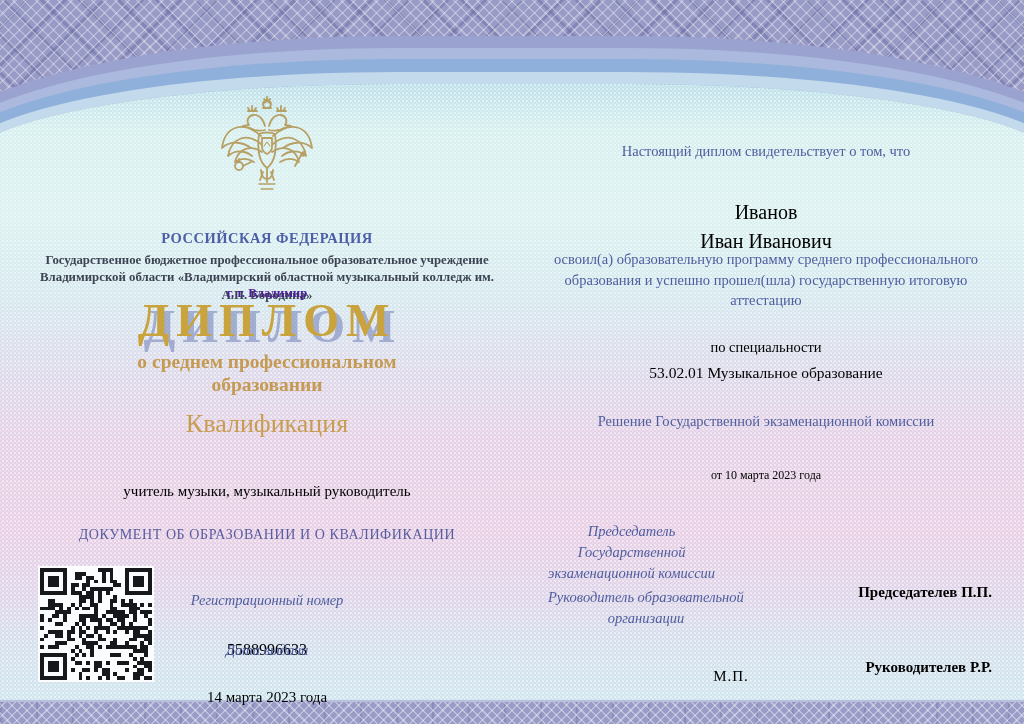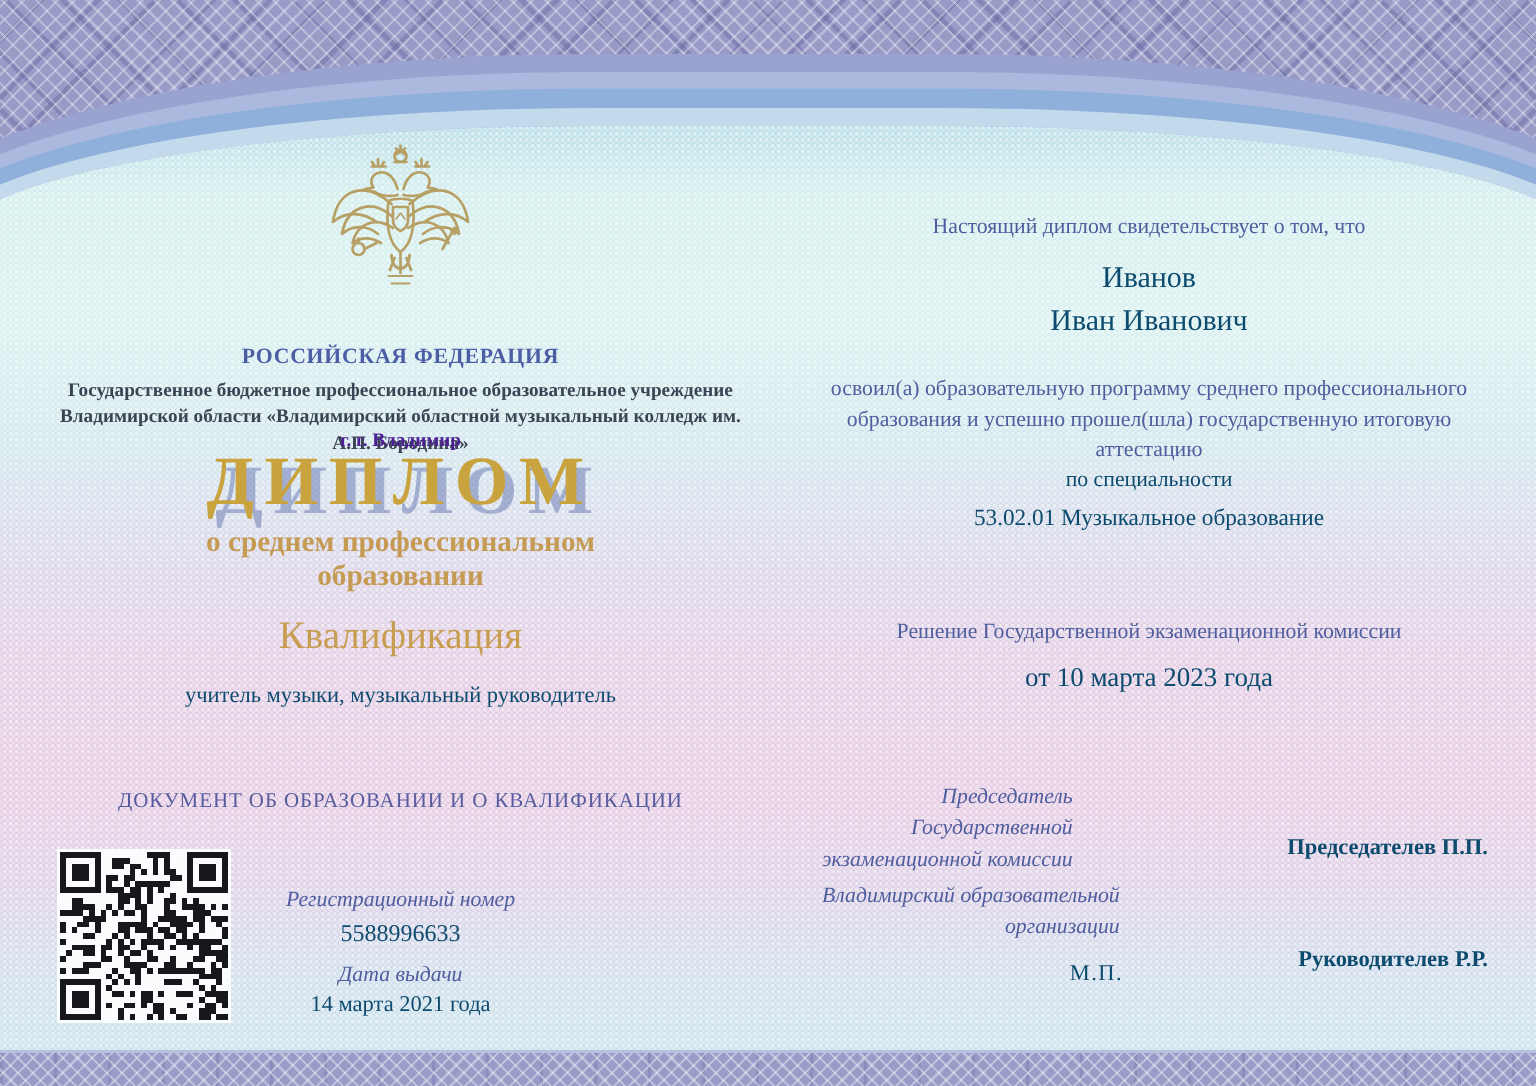--- a/index.html
+++ b/index.html
@@ -38,21 +38,21 @@
       repeating-linear-gradient(45deg, rgba(255,255,255,.35) 0 1.5px, transparent 1.5px 7px),
       repeating-linear-gradient(-45deg, rgba(255,255,255,.35) 0 1.5px, transparent 1.5px 7px),
       repeating-linear-gradient(90deg, rgba(110,113,165,.35) 0 2px, transparent 2px 36px);
     border-top:2px solid #b9c0de;
   }
   .col{position:absolute;top:0;height:651px;z-index:10;}
   .left-col{left:28px;width:478px;}
   .right-col{left:540px;width:452px;}
   .abs{position:absolute;left:0;right:0;text-align:center;}
   .blue{color:#4e5d9e;}
-  .dark{color:#0c4a6e;}
+  .dark{color:#000000;margin-top:27px;}
   .ital{font-style:italic;}
 
   .emblem{position:absolute;top:94px;left:50%;transform:translateX(-50%);}
   .country{top:230px;font-size:14.5px;letter-spacing:.5px;color:#4c5ea6;font-weight:600;}
   .institution{top:252px;font-size:12.8px;line-height:1.35;font-weight:600;color:#3c4453;}
   .city{top:286px;font-size:12.8px;font-weight:600;color:#4c1d95;}
   .doc-title{
     top:294px;font-size:46px;font-weight:bold;letter-spacing:7px;color:#c9a33d;
     text-shadow:6px 6px 0 rgba(100,115,175,.50);
   }
@@ -66,22 +66,22 @@
   .date-label{top:642px;font-size:14.5px;}
   .date-value{top:662px;font-size:15px;}
 
   .intro{top:143px;font-size:14.5px;}
   .surname{top:174px;font-size:20px;}
   .fullname{top:203px;font-size:20px;}
   .body-text{top:249px;font-size:14.5px;line-height:1.42;padding:0 4px;}
   .spec-label{top:312px;font-size:14.5px;}
   .spec-value{top:337px;font-size:15.5px;}
   .decision{top:413px;font-size:14.5px;}
-  .dec-date{top:441px;font-size:18px;}
-  .sig-label{position:absolute;left:8px;text-align:right;font-size:14.5px;line-height:1.45;white-space:pre-line;}
+  .dec-date{top:441px;font-size:12px;}
+  .sig-label{position:absolute;left:8px;text-align:center;font-size:14.5px;line-height:1.45;white-space:pre-line;}
   .sig1-label{top:521px;}
   .sig2-label{top:587px;}
   .sig-name{position:absolute;right:0;text-align:right;font-size:15px;font-weight:600;}
   .sig1-name{top:557px;}
   .sig2-name{top:632px;}
   .seal{top:641px;right:70px;font-size:15px;letter-spacing:1px;}
 </style>
 </head>
 <body>
 
@@ -519,36 +519,36 @@
         <rect x="24" y="28" width="1" height="1" fill="#17181c"></rect>
         <rect x="25" y="28" width="1" height="1" fill="#17181c"></rect>
         <rect x="27" y="28" width="1" height="1" fill="#17181c"></rect>
         <rect x="28" y="28" width="1" height="1" fill="#17181c"></rect>
       </svg>
   </div>
 
   <div class="abs reg-label blue ital">Регистрационный номер</div>
   <div class="abs reg-value dark">5588996633</div>
   <div class="abs date-label blue ital">Дата выдачи</div>
-  <div class="abs date-value dark">14 марта 2021 года</div>
+  <div class="abs date-value dark">14 марта 2023 года</div>
 </div>
 
 <div class="col right-col">
   <div class="abs intro blue">Настоящий диплом свидетельствует о том, что</div>
   <div class="abs surname dark">Иванов</div>
   <div class="abs fullname dark">Иван Иванович</div>
   <div class="abs body-text blue">освоил(а) образовательную программу среднего профессионального образования и успешно прошел(шла) государственную итоговую аттестацию</div>
   <div class="abs spec-label dark">по специальности</div>
   <div class="abs spec-value dark">53.02.01 Музыкальное образование</div>
   <div class="abs decision blue">Решение Государственной экзаменационной комиссии</div>
   <div class="abs dec-date dark">от 10 марта 2023 года</div>
 
   <div class="sig-label sig1-label blue ital">Председатель
 Государственной
 экзаменационной комиссии</div>
   <div class="sig-name sig1-name dark">Председателев П.П.</div>
-  <div class="sig-label sig2-label blue ital">Владимирский образовательной
+  <div class="sig-label sig2-label blue ital">Руководитель образовательной
 организации</div>
   <div class="sig-name sig2-name dark">Руководителев Р.Р.</div>
   <div class="abs seal dark">М.П.</div>
 </div>
 
 <div class="bottom-band"></div>
 
 </body></html>

